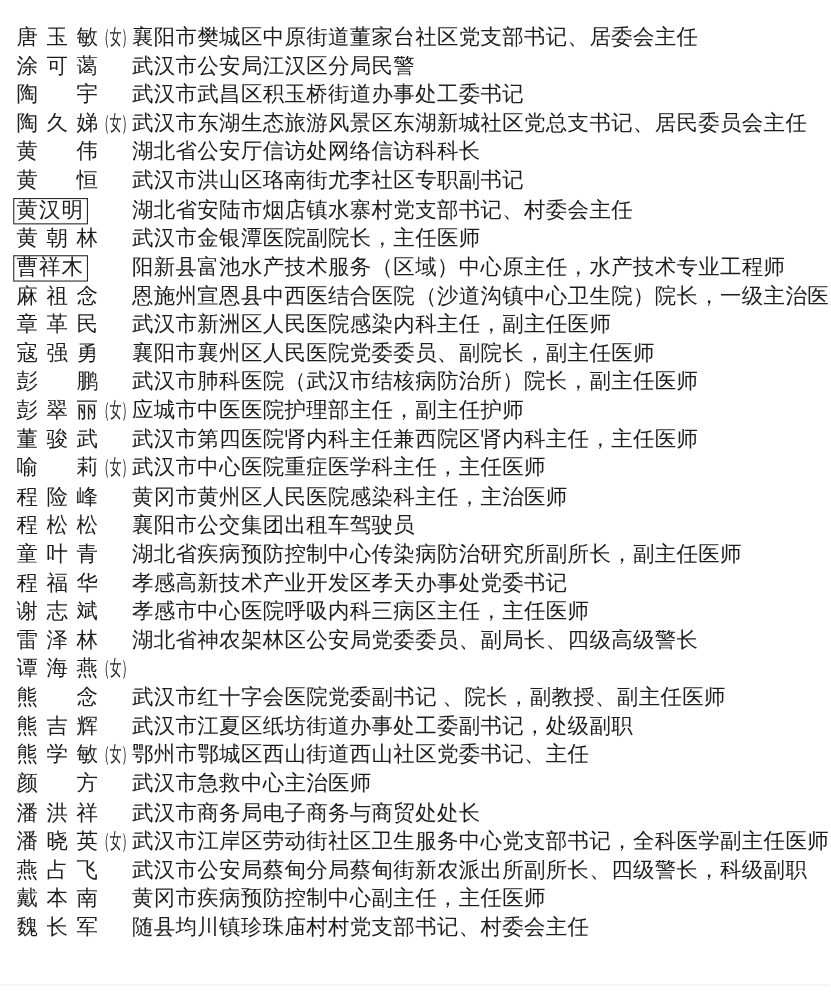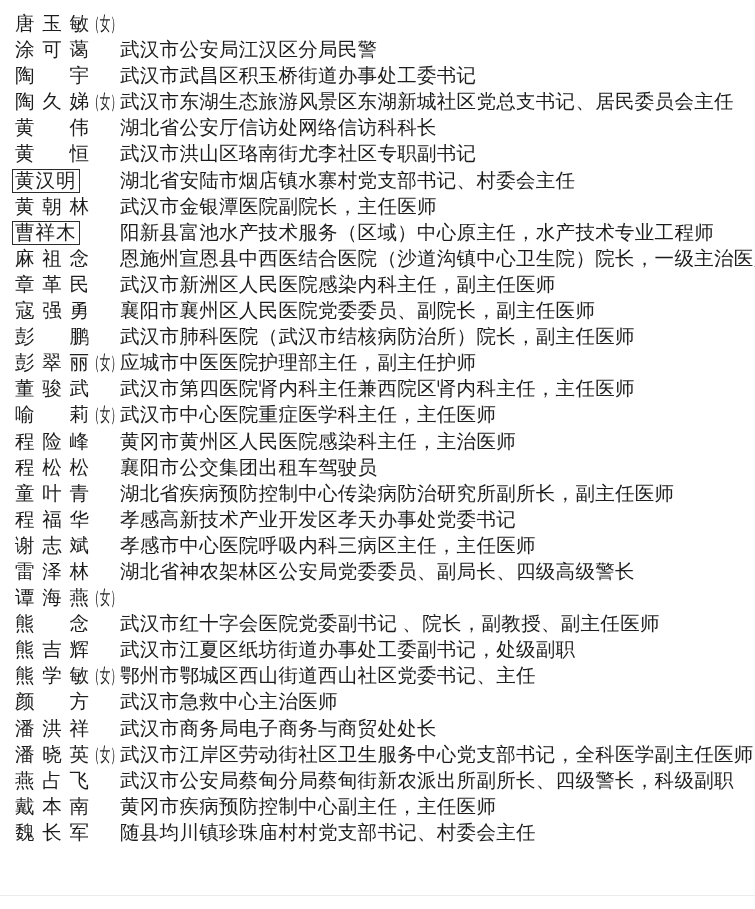--- a/index.html
+++ b/index.html
@@ -12,21 +12,21 @@
     height: 909px;
     overflow: hidden;
     font-family: "Liberation Serif", "DejaVu Serif", serif;
     color: #1d1d1d;
   }
   .page {
     position: relative;
     width: 755px;
     height: 909px;
     box-sizing: border-box;
-    padding-top: 11px;
+    padding-top: 22px;
     background: #ffffff;
   }
   .rows { width: 100%; }
   .row {
     display: flex;
     align-items: center;
     height: 26.1px;
     font-size: 19.5px;
     line-height: 26.1px;
     white-space: nowrap;
@@ -82,20 +82,21 @@
 </head>
 <body>
 
 <div class="page">
   <div class="rows" id="rows">
   <div class="row">
     <span class="name-cell">
           <span class="name-text">唐玉敏</span>
         </span>
     <span class="gender-cell"><span class="gender-text">（女）</span></span>
+    <span class="desc-cell">襄阳市樊城区中原街道董家台社区党支部书记、居委会主任</span>
   </div>
 
   <div class="row">
     <span class="name-cell">
           <span class="name-text">涂可蔼</span>
         </span>
     <span class="gender-cell"><span class="gender-text"></span></span>
     <span class="desc-cell">武汉市公安局江汉区分局民警</span>
   </div>
 

